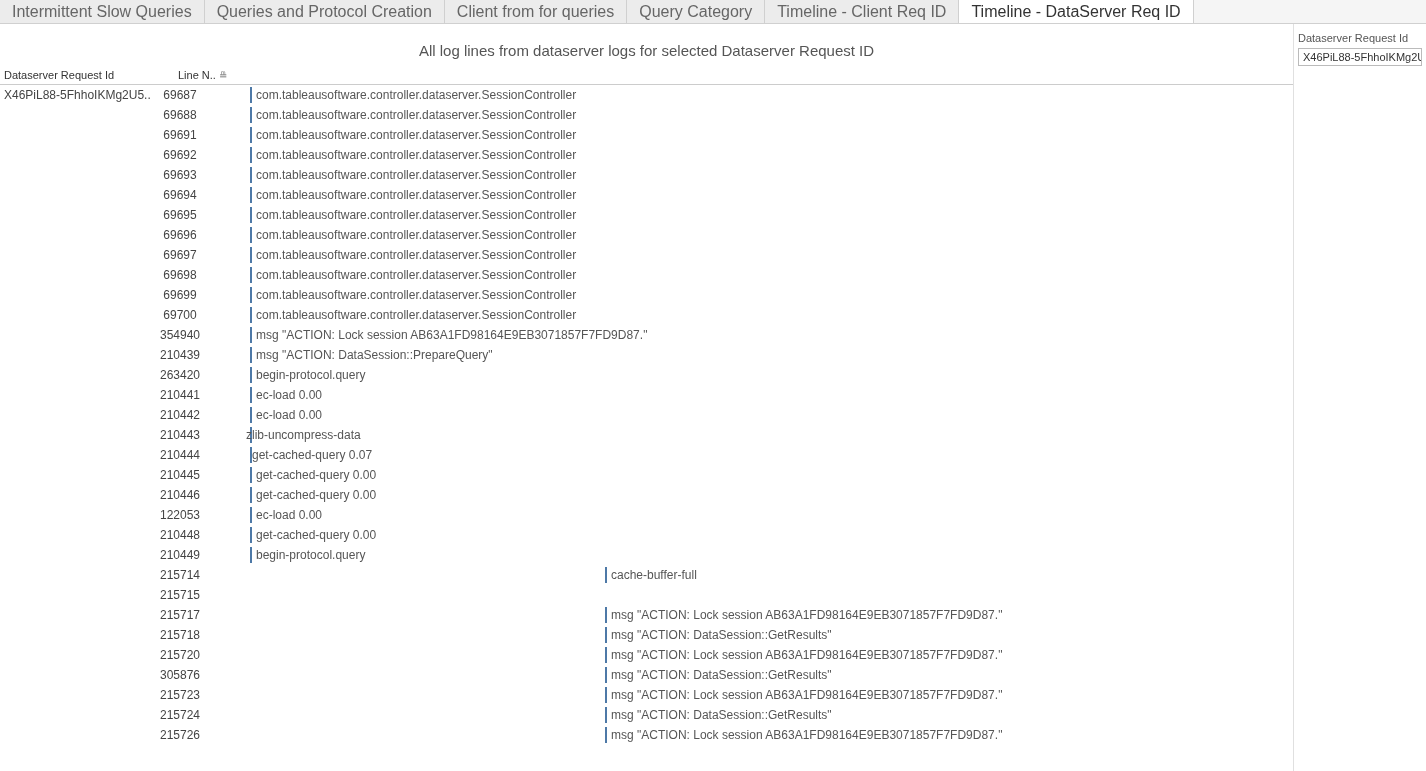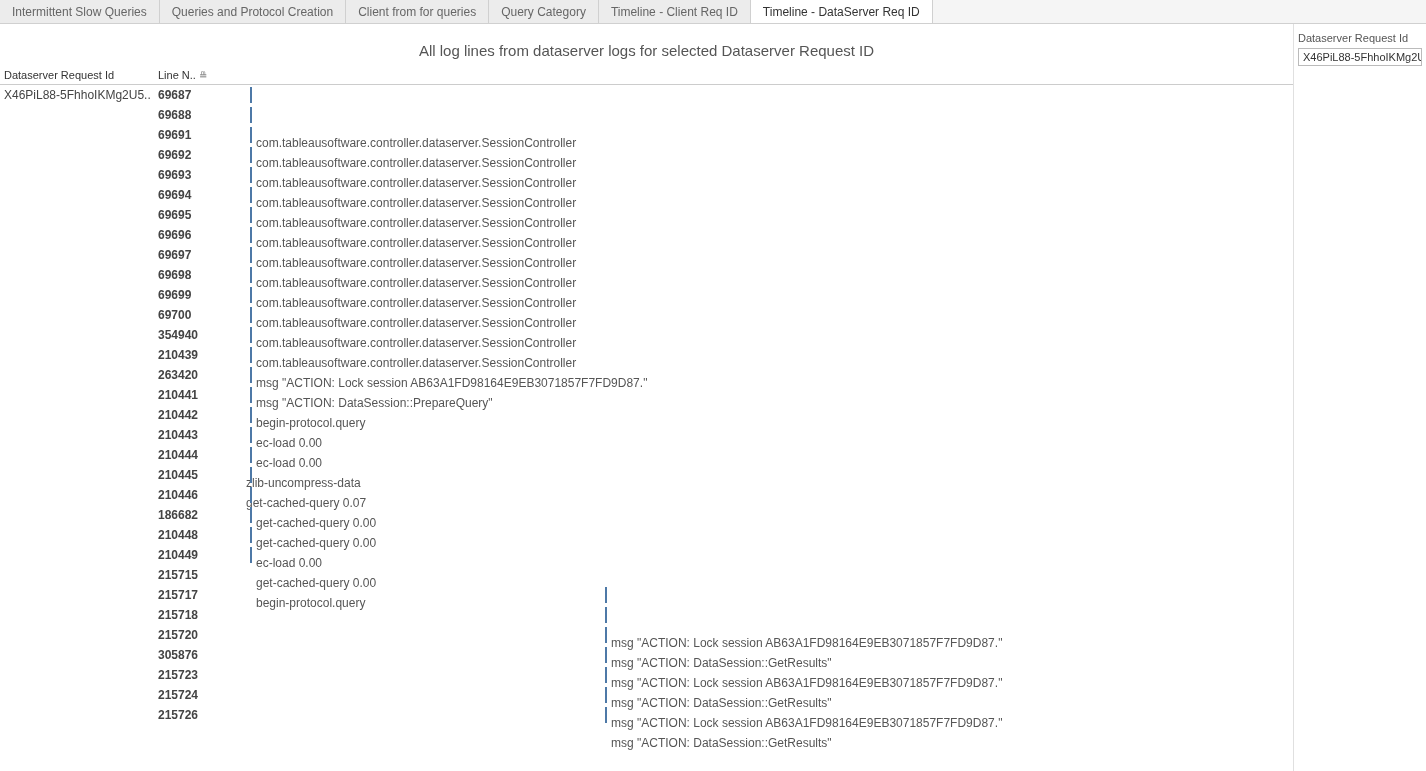--- a/index.html
+++ b/index.html
@@ -14,21 +14,21 @@
     display: flex;
     background: #f5f5f5;
     border-bottom: 1px solid #d0d0d0;
     height: 24px;
   }
   .tab {
     padding: 4px 12px;
     border-right: 1px solid #d0d0d0;
     color: #666;
     cursor: pointer;
-    font-size: 12px;
+    font-size: 16px;
     line-height: 16px;
     background: #ececec;
   }
   .tab.active {
     background: #fff;
     color: #333;
   }
   .content-area {
     position: relative;
     display: flex;
@@ -72,20 +72,21 @@
     font-size: 11px;
     color: #333;
     padding-bottom: 3px;
   }
   .col-reqid {
     width: 158px;
     padding-left: 4px;
   }
   .col-line {
     width: 60px;
+    margin-left: 20px;
   }
   .sort-icon {
     display: inline-block;
     font-size: 10px;
     margin-left: 3px;
     color:#555;
   }
   .data-rows {
     overflow-y: scroll;
     height: calc(100% - 80px);
@@ -98,42 +99,40 @@
     color: #444;
   }
   .cell-reqid {
     width: 158px;
     padding-left: 4px;
     white-space: nowrap;
     overflow: hidden;
   }
   .cell-line {
     width: 52px;
-    text-align: left;
+    text-align: center;
     padding-right: 8px;
-    font-weight: bold;
   }
   .cell-chart {
     flex: 1;
     position: relative;
     padding-left: 30px;
   }
   .bar-mark {
     position: absolute;
     top: 2px;
     height: 16px;
     border-left: 2px solid #4e79a7;
   }
   .bar-label {
     position: absolute;
     top: 0;
     white-space: nowrap;
     color: #555;
     font-size: 12px;
-    margin-top: 48px;
   }
   
   .data-rows::-webkit-scrollbar { width: 14px; }
   .data-rows::-webkit-scrollbar-track { background: #f0f0f0; }
   .data-rows::-webkit-scrollbar-thumb { background: #c8c8c8; }
 </style>
 </head>
 <body>
 
 <div class="tabs" id="tabs-container">
@@ -299,61 +298,69 @@
           <div class="cell-chart">
             <div class="bar-mark" style="left: 40px;"></div>
             <div class="bar-label" style="left: 36px;">zlib-uncompress-data</div>
           </div>
         </div>
         <div class="data-row">
           <div class="cell-reqid"></div>
           <div class="cell-line">210444</div>
           <div class="cell-chart">
             <div class="bar-mark" style="left: 40px;"></div>
-            <div class="bar-label" style="left: 36px;">get-cached-query  0.07</div>
+            <div class="bar-label" style="left: 42px;">get-cached-query  0.07</div>
           </div>
         </div>
         <div class="data-row">
           <div class="cell-reqid"></div>
           <div class="cell-line">210445</div>
           <div class="cell-chart">
             <div class="bar-mark" style="left: 40px;"></div>
             <div class="bar-label" style="left: 46px;">get-cached-query  0.00</div>
           </div>
         </div>
         <div class="data-row">
           <div class="cell-reqid"></div>
           <div class="cell-line">210446</div>
           <div class="cell-chart">
             <div class="bar-mark" style="left: 40px;"></div>
             <div class="bar-label" style="left: 46px;">get-cached-query  0.00</div>
           </div>
         </div>
         <div class="data-row">
           <div class="cell-reqid"></div>
-          <div class="cell-line">186682</div>
+          <div class="cell-line">122053</div>
           <div class="cell-chart">
             <div class="bar-mark" style="left: 40px;"></div>
             <div class="bar-label" style="left: 46px;">ec-load  0.00</div>
           </div>
         </div>
         <div class="data-row">
           <div class="cell-reqid"></div>
           <div class="cell-line">210448</div>
           <div class="cell-chart">
             <div class="bar-mark" style="left: 40px;"></div>
             <div class="bar-label" style="left: 46px;">get-cached-query  0.00</div>
           </div>
         </div>
         <div class="data-row">
           <div class="cell-reqid"></div>
           <div class="cell-line">210449</div>
           <div class="cell-chart">
             <div class="bar-mark" style="left: 40px;"></div>
             <div class="bar-label" style="left: 46px;">begin-protocol.query</div>
+          </div>
+        </div>
+        <div class="data-row">
+          <div class="cell-reqid"></div>
+          <div class="cell-line">215714</div>
+          <div class="cell-chart">
+            <div class="bar-mark" style="left: 395px;"></div>
+            <div class="bar-label" style="left: 401px;">cache-buffer-full</div>
           </div>
         </div>
         <div class="data-row">
           <div class="cell-reqid"></div>
           <div class="cell-line">215715</div>
         </div>
         <div class="data-row">
           <div class="cell-reqid"></div>
           <div class="cell-line">215717</div>
           <div class="cell-chart">

